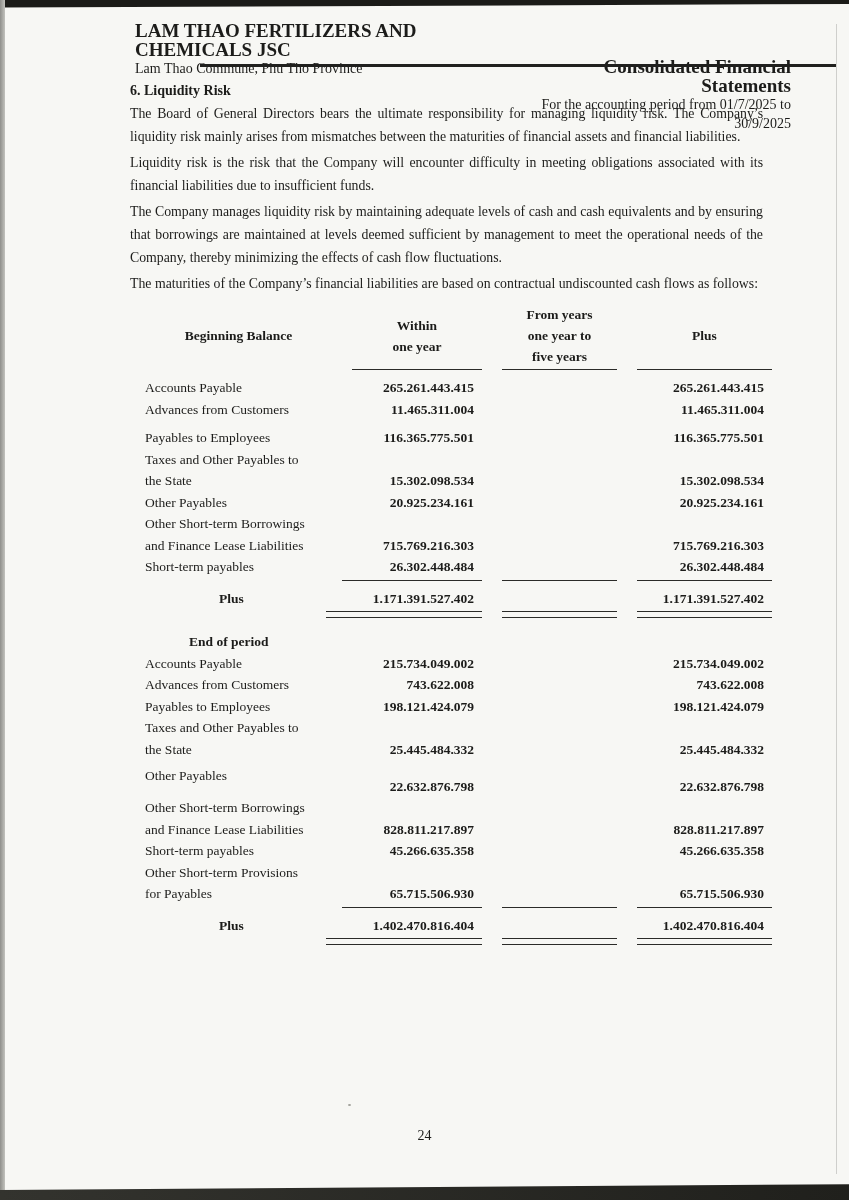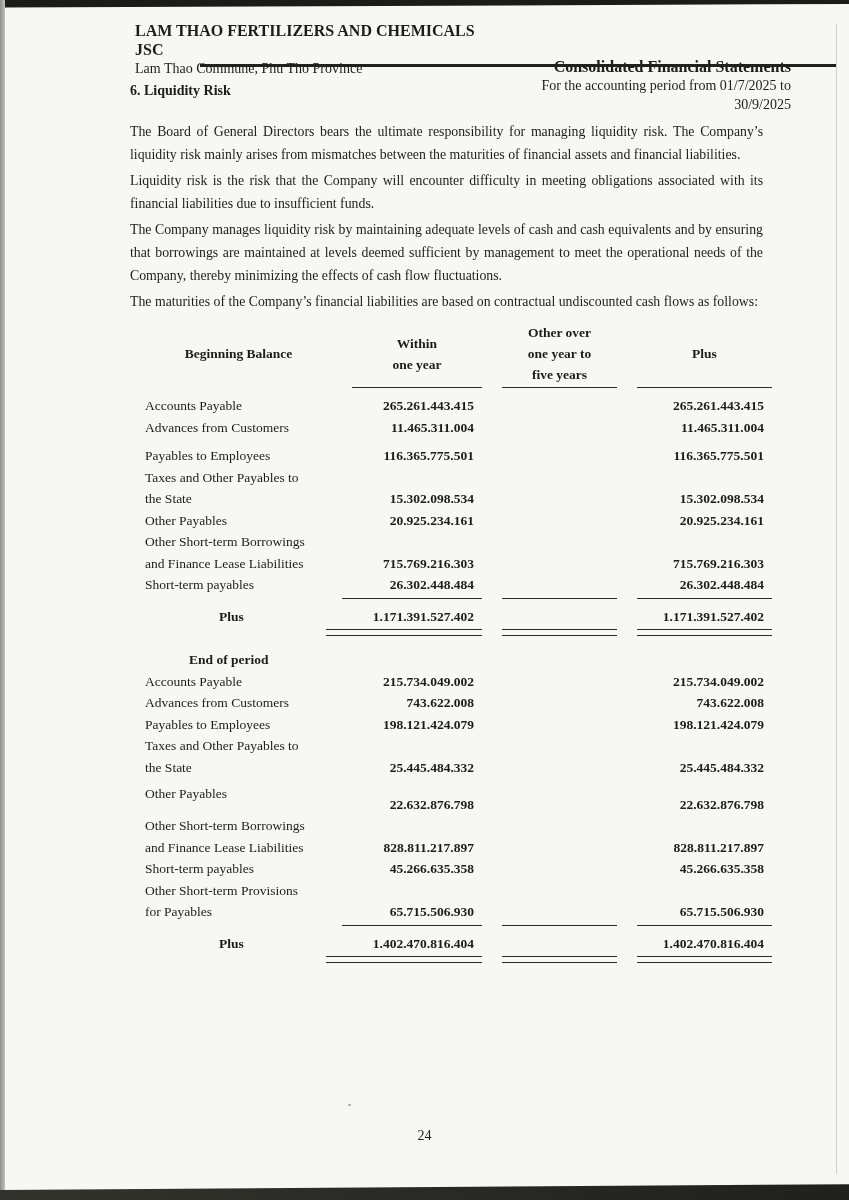--- a/index.html
+++ b/index.html
@@ -17,29 +17,29 @@
                  background:linear-gradient(to right,#33332e,#20201c);
                  clip-path:polygon(0 45%,100% 12%,100% 100%,0 100%); }
   .scan-right-line { position:absolute; top:24px; left:836px; width:1px; height:1150px;
                      background:rgba(70,70,62,0.22); }
   .speck { position:absolute; left:348px; top:1104px; width:3px; height:2px;
            border-radius:50%; background:rgba(90,90,80,0.55); }
 
   
   .header { position:absolute; top:21px; left:135px; width:656px;
             display:flex; justify-content:space-between; }
-  .hdr-line1 { font-weight:bold; font-size:16px; line-height:19px; }
+  .hdr-line1 { font-weight:bold; font-size:19px; line-height:19px; }
   .hdr-line2 { font-size:14px; line-height:19px; }
   .header-right { text-align:right;margin-top:36px; }
   .header-rule { position:absolute; top:64px; left:200px; width:636px; height:2.6px; background:#20201e; }
 
   
   .content { position:absolute; top:81px; left:130px; width:633px;
              font-size:13.8px; line-height:23px; text-align:justify; }
-  .section-heading { font-weight:bold; font-size:14px; line-height:19px; margin:0 0 20px 0; text-align:left; }
+  .section-heading { font-weight:bold; font-size:14px; line-height:19px; margin:0 0 2px 0; text-align:left; }
   .content p { margin:0 0 3px 0; }
 
   
   .fin-table { margin:9px 0 0 15px; width:627px; font-size:13.5px; text-align:left; }
   .trow { display:grid; grid-template-columns:187px 130px 115px 135px; column-gap:20px; }
   .cell { line-height:21.5px; }
   .label { white-space:pre-line; align-self:start; }
   .num { text-align:right; padding-right:8px; align-self:end; white-space:pre-line;font-weight:bold; }
   .thead { align-items:center; text-align:center; font-weight:bold; min-height:63px; margin-bottom:1px; }
   .thead .hc { white-space:pre-line; line-height:21px; align-self:center; }
@@ -87,21 +87,21 @@
     <p>Liquidity risk is the risk that the Company will encounter difficulty in meeting obligations associated with its financial liabilities due to insufficient funds.</p>
     <p>The Company manages liquidity risk by maintaining adequate levels of cash and cash equivalents and by ensuring that borrowings are maintained at levels deemed sufficient by management to meet the operational needs of the Company, thereby minimizing the effects of cash flow fluctuations.</p>
     <p>The maturities of the Company’s financial liabilities are based on contractual undiscounted cash flows as follows:</p>
 
     <div class="fin-table">
 
       <div class="trow thead">
         <div class="cell hc">Beginning Balance</div>
         <div class="cell hc">Within
 one year</div>
-        <div class="cell hc">Other over
+        <div class="cell hc">From years
 one year to
 five years</div>
         <div class="cell hc">Plus</div>
       </div>
       <div class="trow rules">
         <div></div>
           <div class="sline"></div>
           <div class="sline"></div>
           <div class="sline"></div>
       </div>

